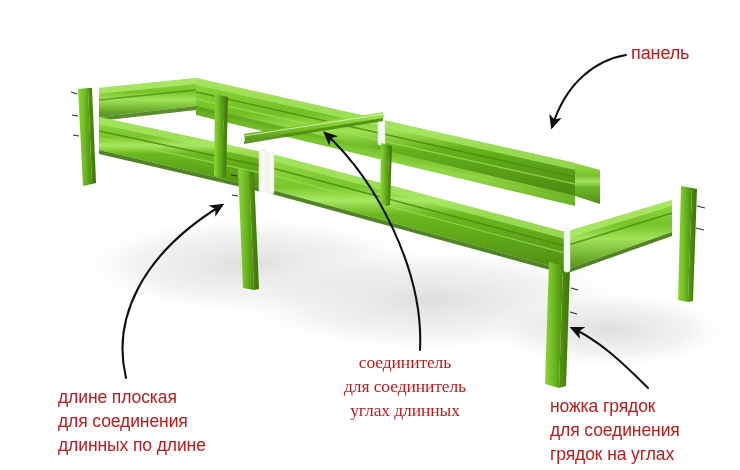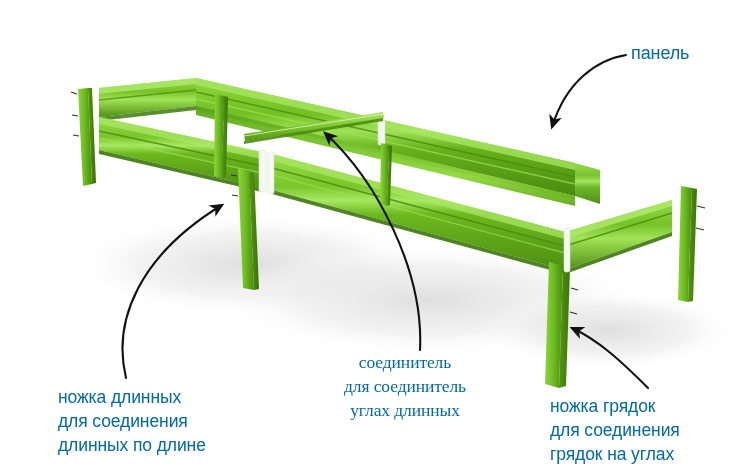--- a/index.html
+++ b/index.html
@@ -16,21 +16,21 @@
     font-family: "Liberation Sans", sans-serif;
   }
   #scene {
     position: absolute;
     inset: 0;
     width: 740px;
     height: 470px;
   }
   .label {
     position: absolute;
-    color: #0369a1;
+    color: #b91c1c;
     font-family: "Liberation Sans", sans-serif;
     font-size: 17.5px;
     line-height: 24px;
     letter-spacing: -0.1px;
     white-space: nowrap;
   }
   .label .ln { display: block; }
   #label-panel       { left: 631px; top: 41px;  text-align: left;   font-size: 18px; }
   #label-flat-leg    { left: 58px;  top: 385px; text-align: left; }
   #label-connector   { left: 344px; top: 350px; text-align: center; font-family: Liberation Serif, serif; }
@@ -209,21 +209,21 @@
       <path d="M 420 350 C 424 270 376 180 325 133" marker-end="url(#arrowHead)"></path>
       <path d="M 648 388 C 620 360 598 340 572 328" marker-end="url(#arrowHead)"></path>
     </g>
   </svg>
 
   <div class="label" id="label-panel">
     <span class="ln">панель</span>
   </div>
 
   <div class="label" id="label-flat-leg">
-    <span class="ln">ножка длинных</span>
+    <span class="ln">длине плоская</span>
     <span class="ln">для соединения</span>
     <span class="ln">длинных по длине</span>
   </div>
 
   <div class="label" id="label-connector">
     <span class="ln">соединитель</span>
     <span class="ln">для соединитель</span>
     <span class="ln">углах длинных</span>
   </div>
 

